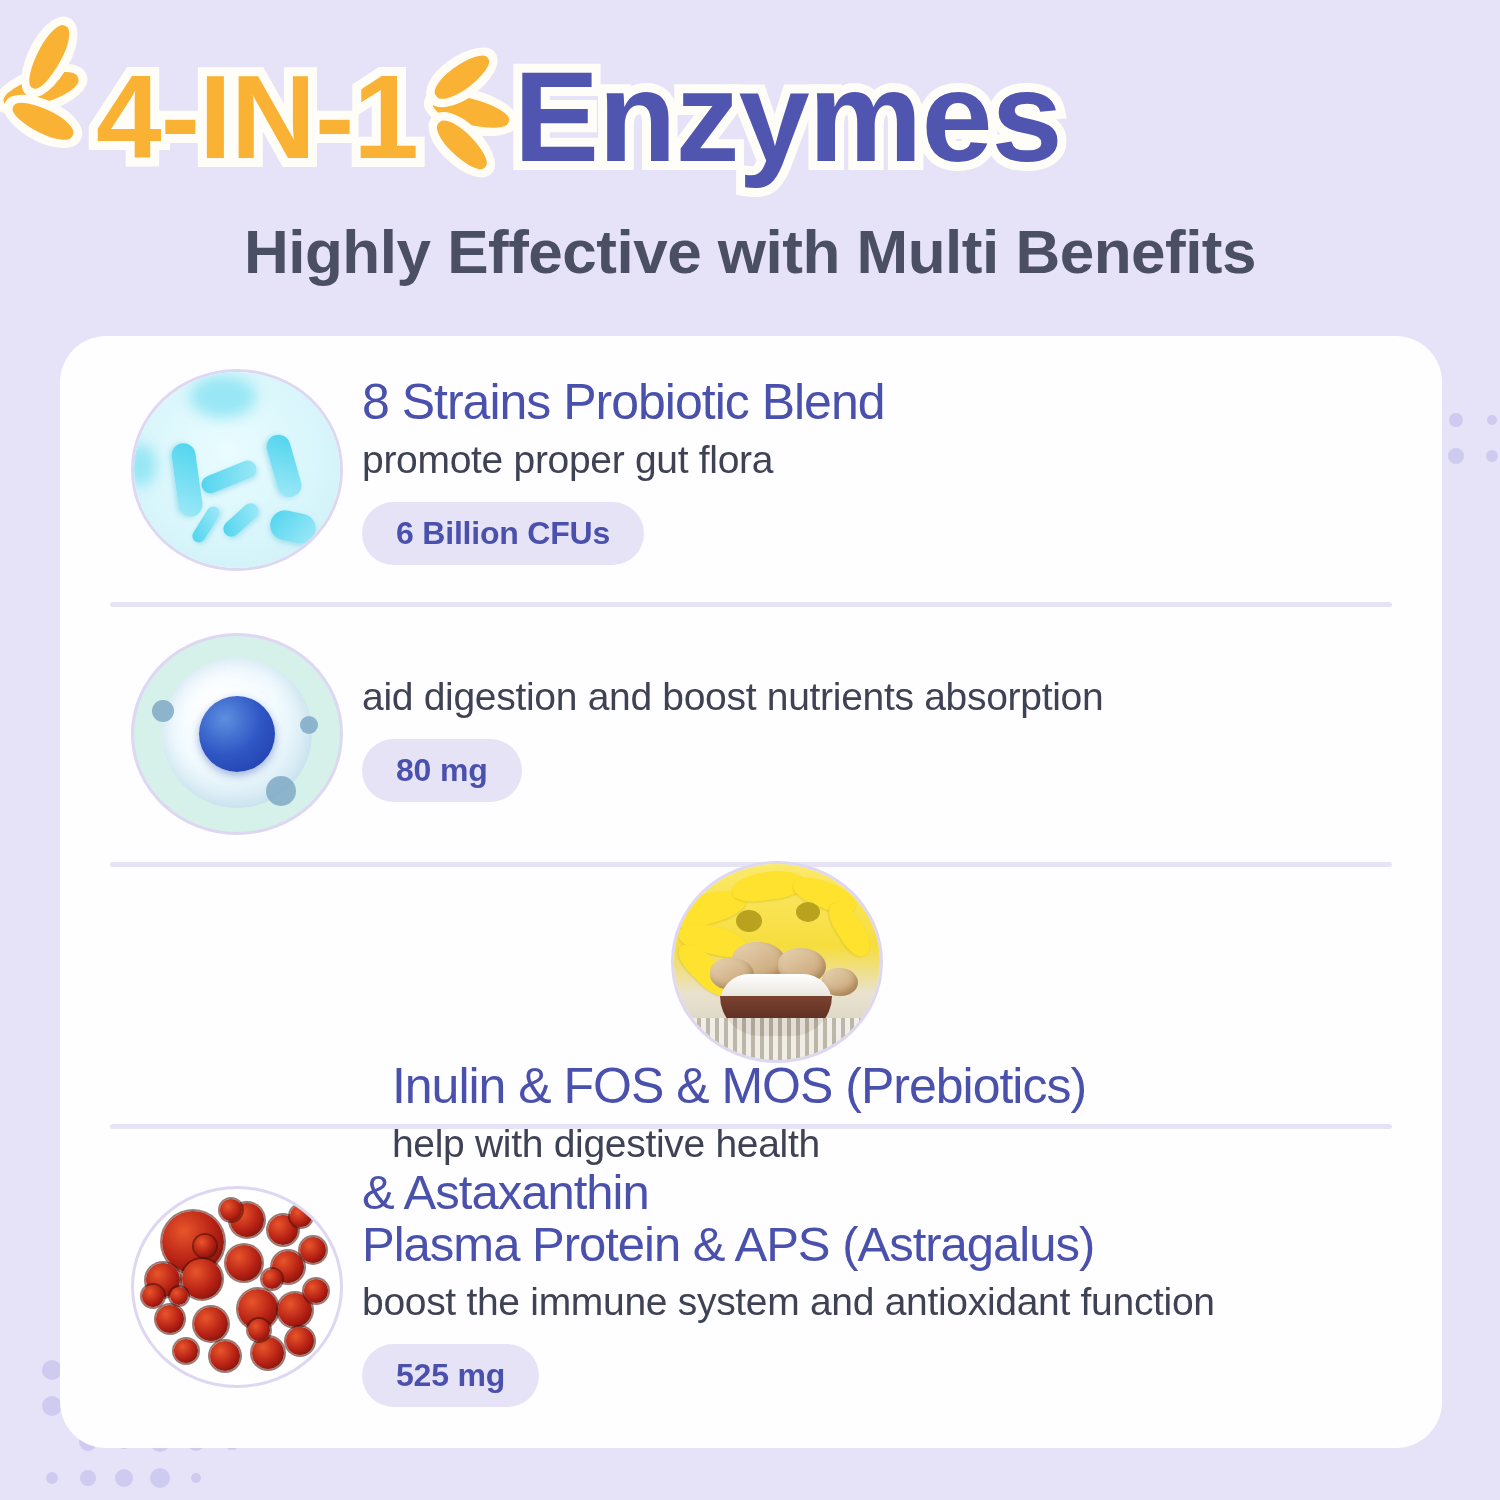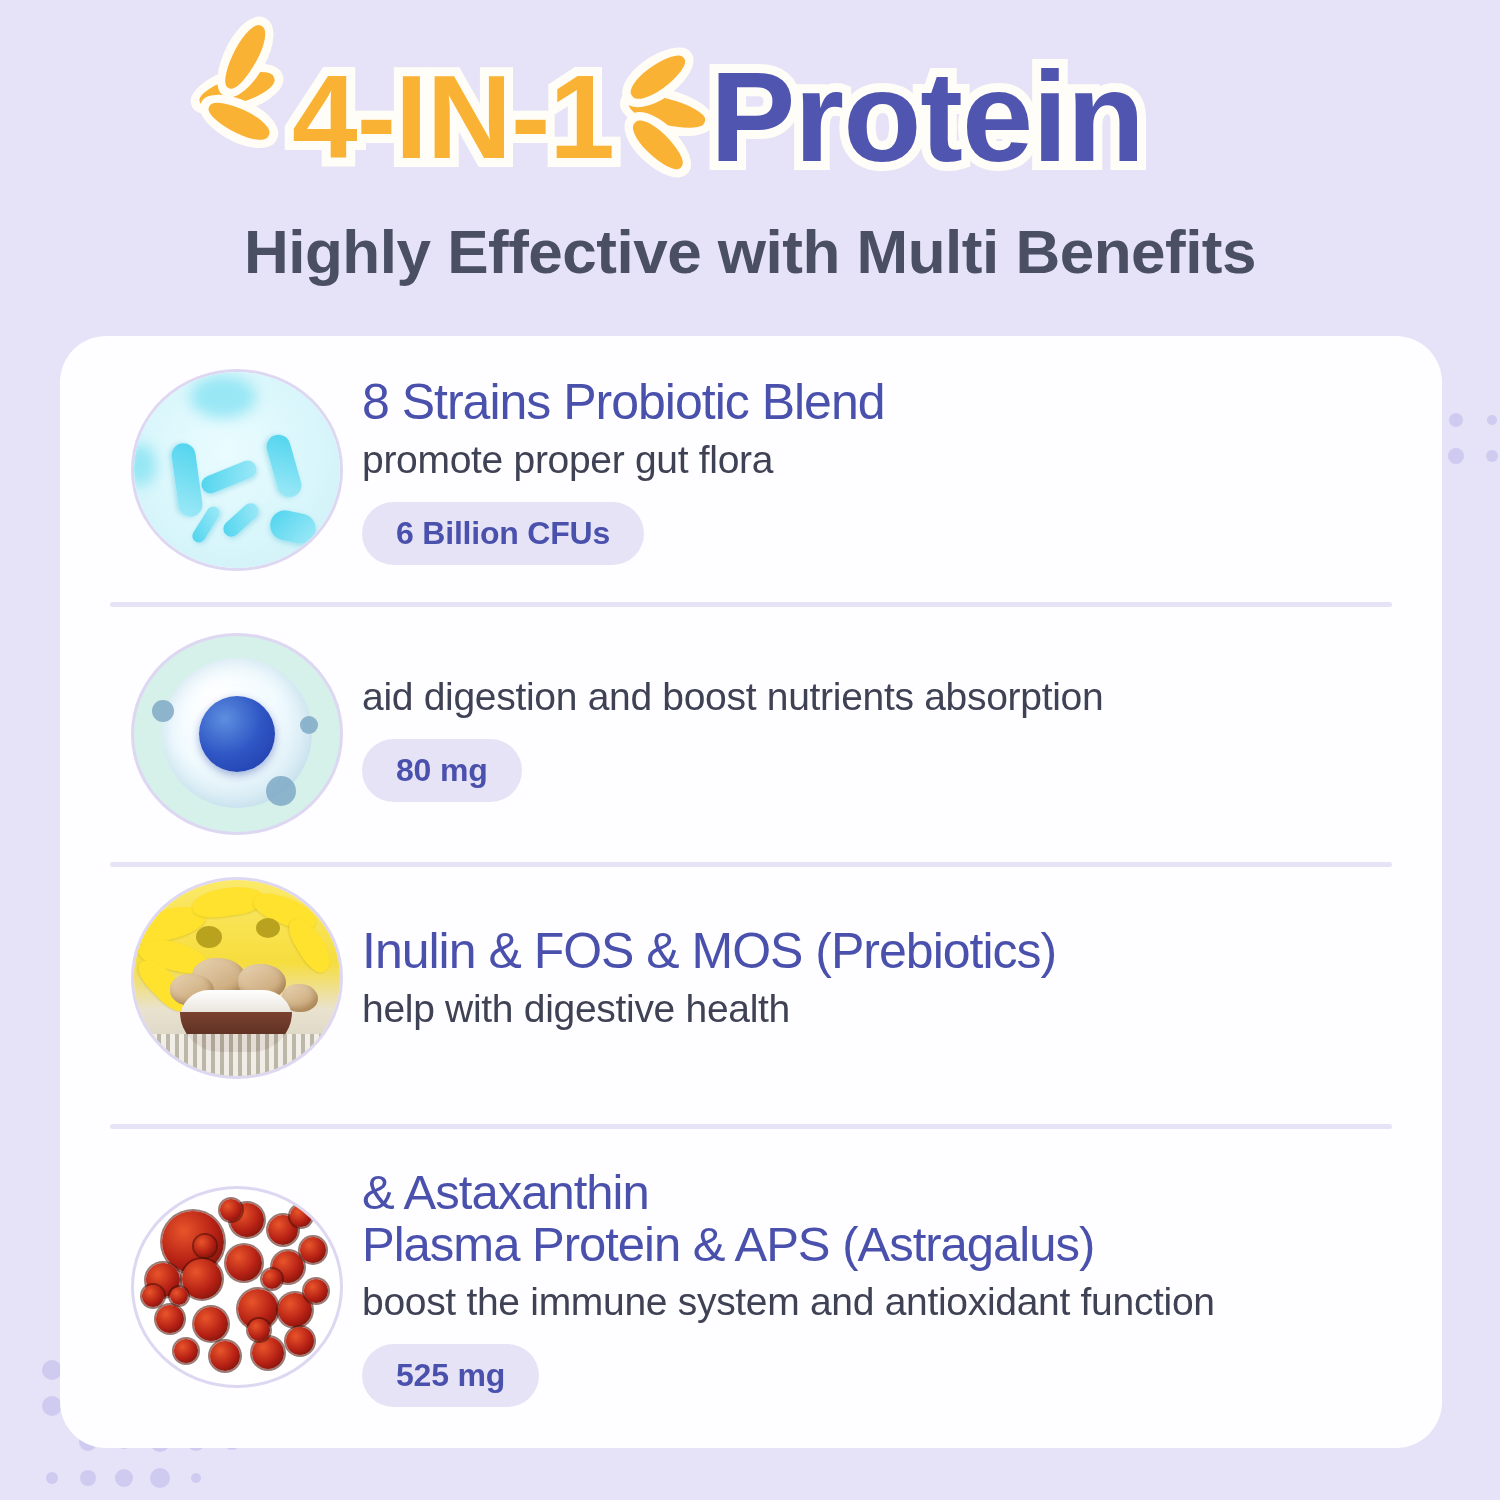--- a/index.html
+++ b/index.html
@@ -8,21 +8,21 @@
     background:#e6e2f7;
     font-family:"Liberation Sans", sans-serif;
     overflow:hidden;
   }
   #stage{ position:relative; width:1500px; height:1500px; background:#e6e2f7; }
 
   
   .header{ position:absolute; left:0; top:0; width:1500px; height:320px; }
   .title-row{
     position:absolute; left:0; top:42px; width:1340px; height:150px;
-    display:flex; align-items:center; justify-content:center; 
+    display:flex; align-items:center; 
   }
   .burst{ position:relative; width:96px; height:140px; flex:0 0 auto; }
   .burst i{
     position:absolute; display:block;
     background:#f9b233;
     border-radius:50%;
     box-shadow:0 0 0 9px #fffdf6;
   }
   
   .burst.left i:nth-child(1){ width:78px; height:26px; left:2px;  top:30px;  transform:rotate(-18deg); border-radius:60% 50% 50% 60%/50%; }
@@ -55,21 +55,21 @@
 
   
   .card{
     position:absolute; left:60px; top:336px; width:1382px; height:1112px;
     background:#fefdff; border-radius:46px; z-index:1; overflow:hidden;
   }
   .rows{ position:absolute; left:0; top:0; width:100%; height:100%; }
   .row{ position:absolute; left:0; width:100%; display:flex; align-items:center; }
   .row[data-idx="0"]{ top:0;   height:268px; }
   .row[data-idx="1"]{ top:268px; height:260px; }
-  .row[data-idx="2"]{ top:511px; height:262px; }
+  .row[data-idx="2"]{ top:528px; height:262px;flex-direction:column; }
   .row[data-idx="3"]{ top:790px; height:322px; }
 
   .divider{ position:absolute; left:50px; width:1282px; height:5px; background:#e7e3f7; border-radius:3px; }
 
   .icon-wrap{
     flex:0 0 auto; width:250px; display:flex; align-items:center; justify-content:center;
     margin-left:52px;
   }
   .icon{
     width:206px; height:196px; border-radius:50%;
@@ -157,21 +157,21 @@
           <i></i>
           <i></i>
           <i></i>
         </span>
       <span class="t-num">4-IN-1</span>
       <span class="burst right">
           <i></i>
           <i></i>
           <i></i>
         </span>
-      <span class="t-word">Protein</span>
+      <span class="t-word">Enzymes</span>
     </div>
     <div class="subtitle">Highly Effective with Multi Benefits</div>
   </div>
 
   <div class="dots tr" id="dots-tr">
       <span style="width: 0px; height: 0px;"></span>
       <span style="width: 18px; height: 18px;"></span>
       <span style="width: 14px; height: 14px;"></span>
       <span style="width: 18px; height: 18px;"></span>
       <span style="width: 0px; height: 0px;"></span>

